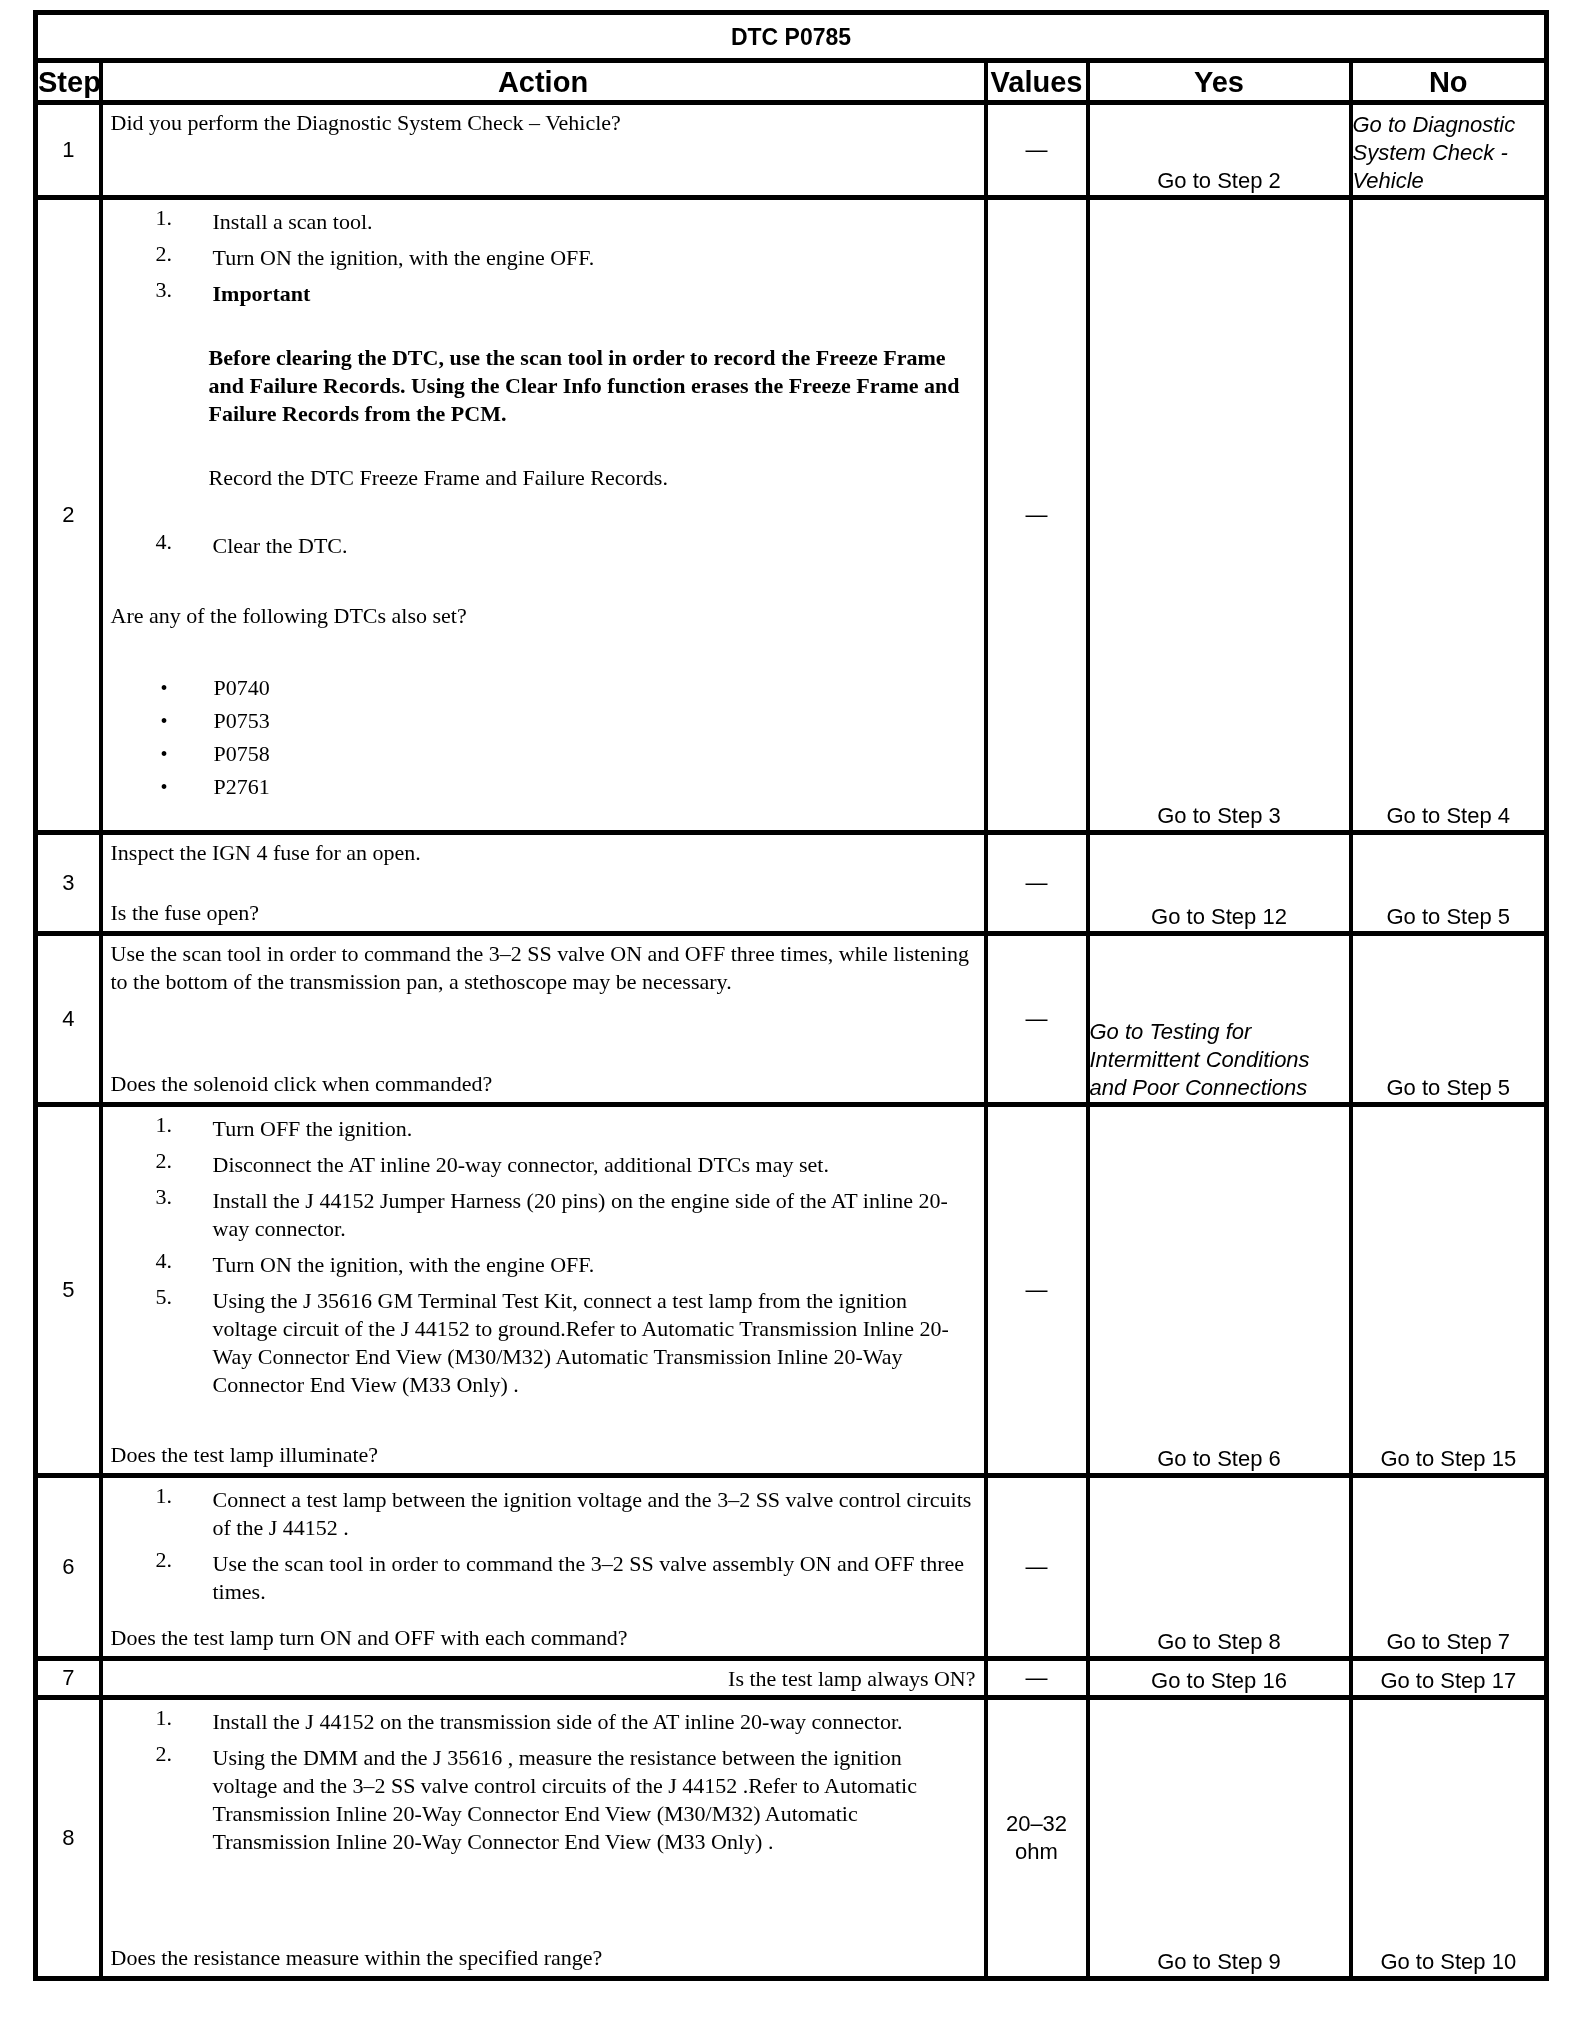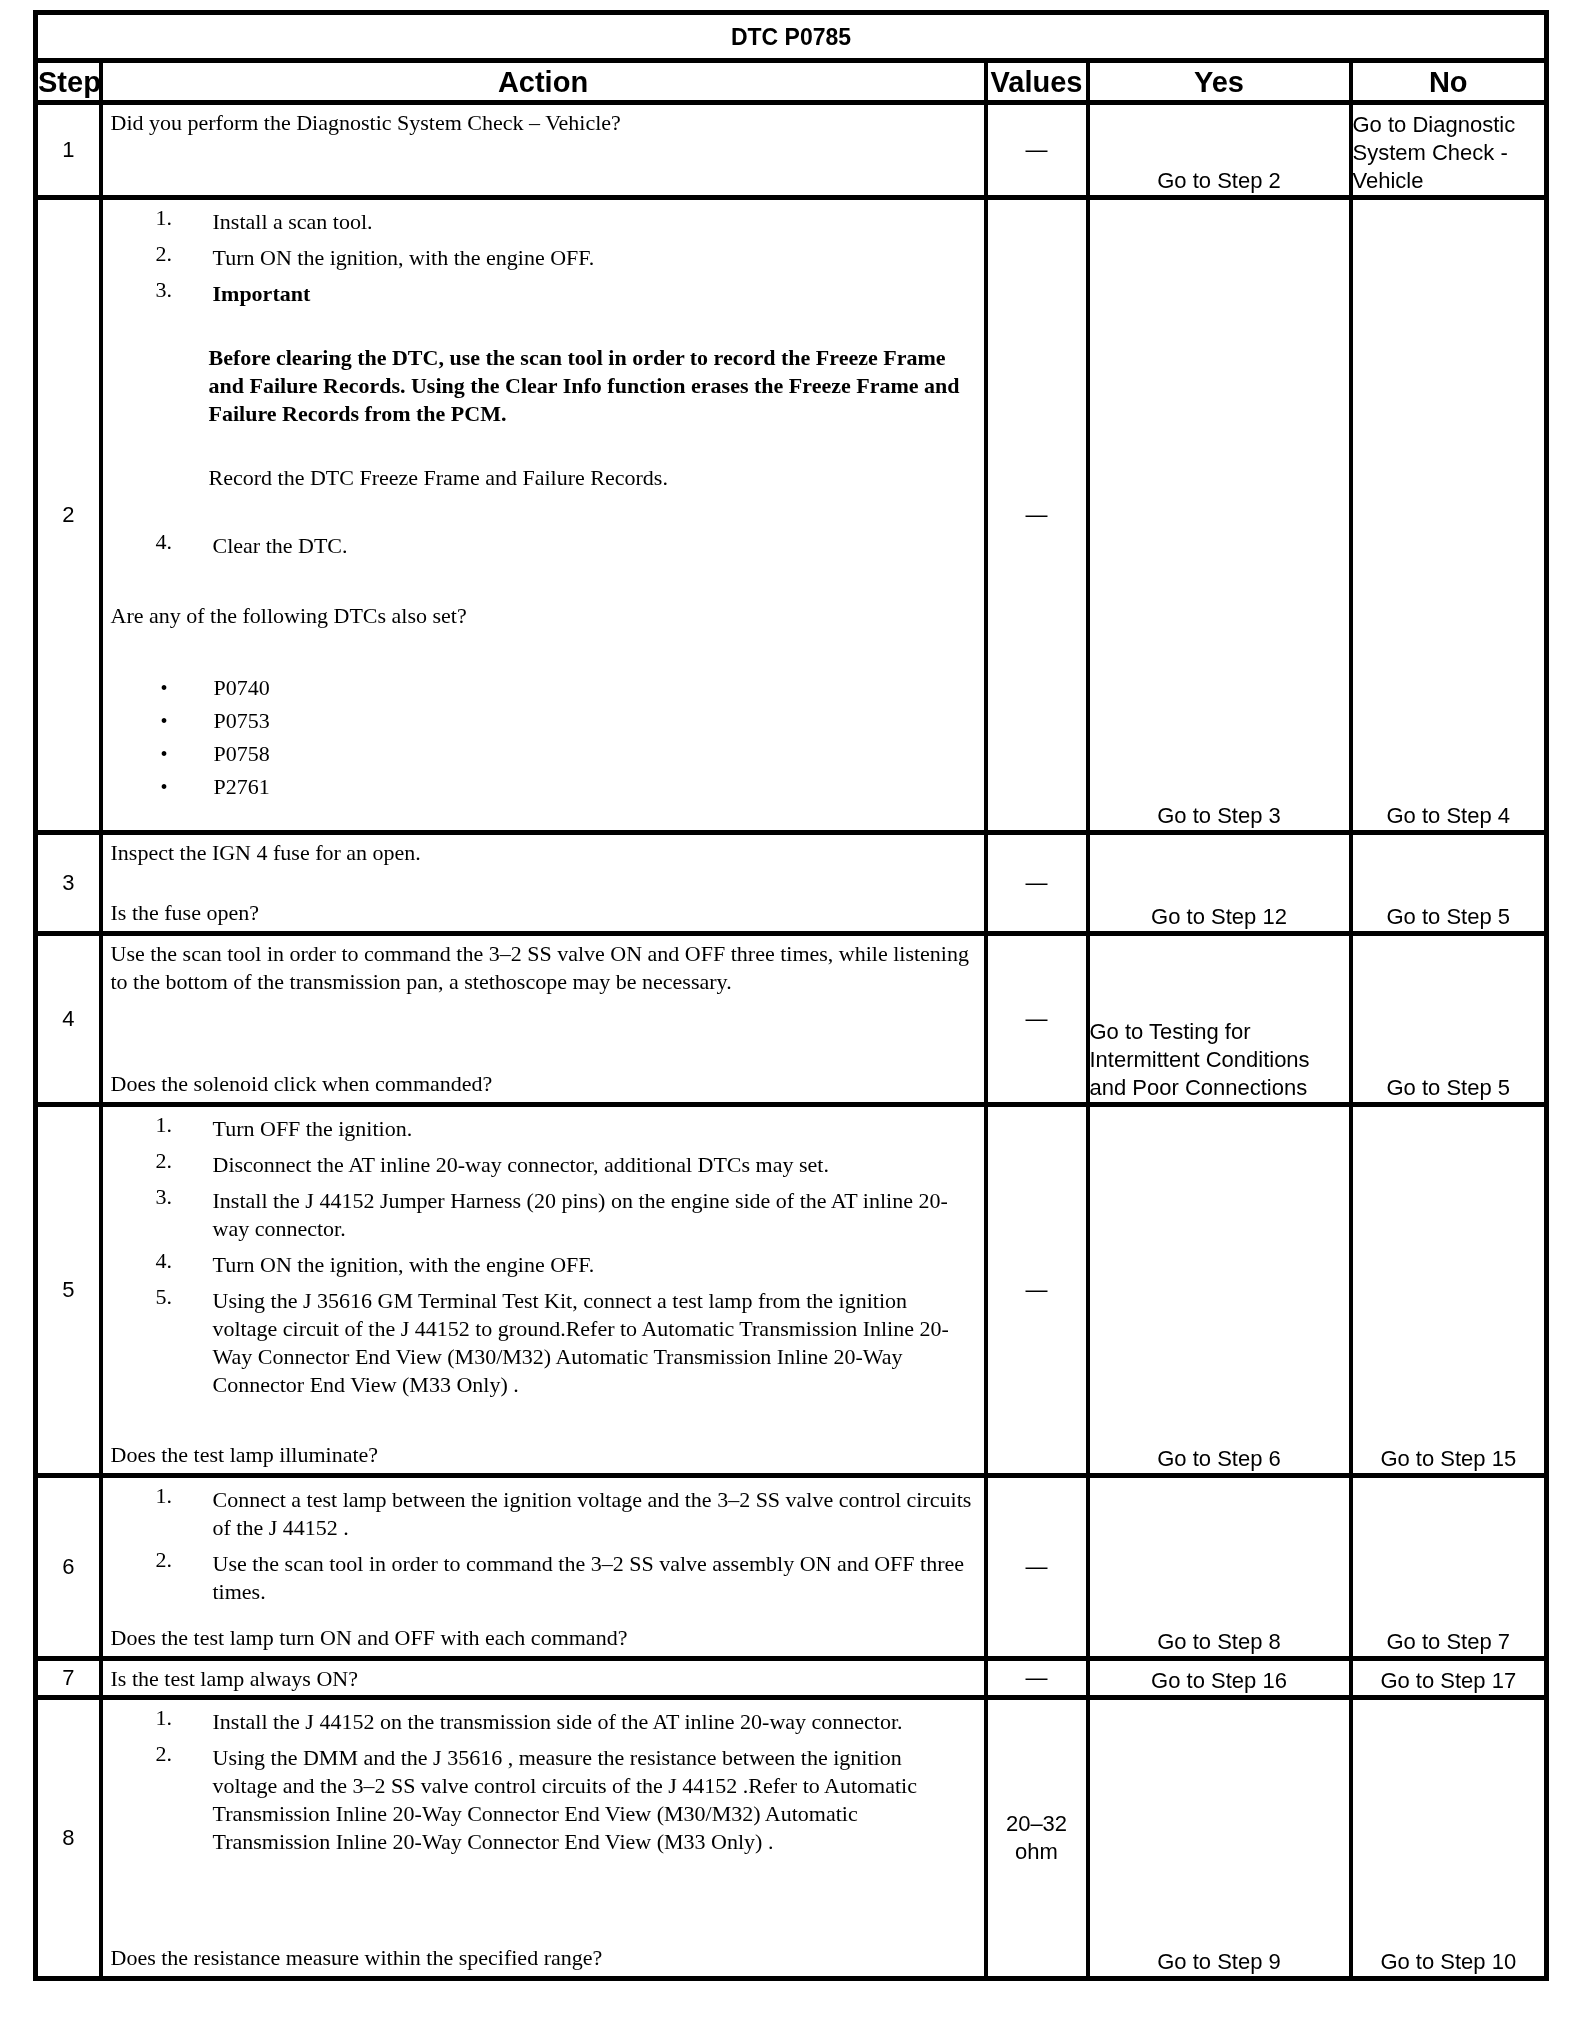--- a/index.html
+++ b/index.html
@@ -57,21 +57,21 @@
   td.values {
     text-align: center;
     vertical-align: middle;
     padding: 2px 4px;
   }
   td.goto {
     vertical-align: bottom;
     padding: 2px 6px 5px 6px;
   }
   td.goto .goto-text.center { text-align: center; }
-  td.goto .goto-text.left { text-align: left; }
+  td.goto .goto-text.left { text-align: left; font-style: italic; }
   .olist { }
   .li { display: flex; margin-left: 45px; }
   .li .num { flex: 0 0 53px; }
   .li .li-body { flex: 1 1 auto; }
   .li-body p { margin: 4px; }
   .li-body p + p { margin: 36px 0 36px 0; }
   .li-body p.b { font-weight: bold; }
   p.para { margin: 0; }
   p.question { margin: 0; }
   p.question.push { margin-top: auto; }
@@ -286,21 +286,21 @@
           <td class="goto">
             <div class="goto-text center">Go to Step 8</div>
           </td>
           <td class="goto">
             <div class="goto-text center">Go to Step 7</div>
           </td>
         </tr>
         <tr style="height: 34px;">
           <td class="step">7</td>
           <td class="action">
-            <div class="wrap" style="height: 26px;">
+            <div class="wrap" style="height: 26px; align-items: flex-end;">
               <p class="question">Is the test lamp always ON?</p>
             </div>
           </td>
           <td class="values">—</td>
           <td class="goto">
             <div class="goto-text center">Go to Step 16</div>
           </td>
           <td class="goto">
             <div class="goto-text center">Go to Step 17</div>
           </td>

